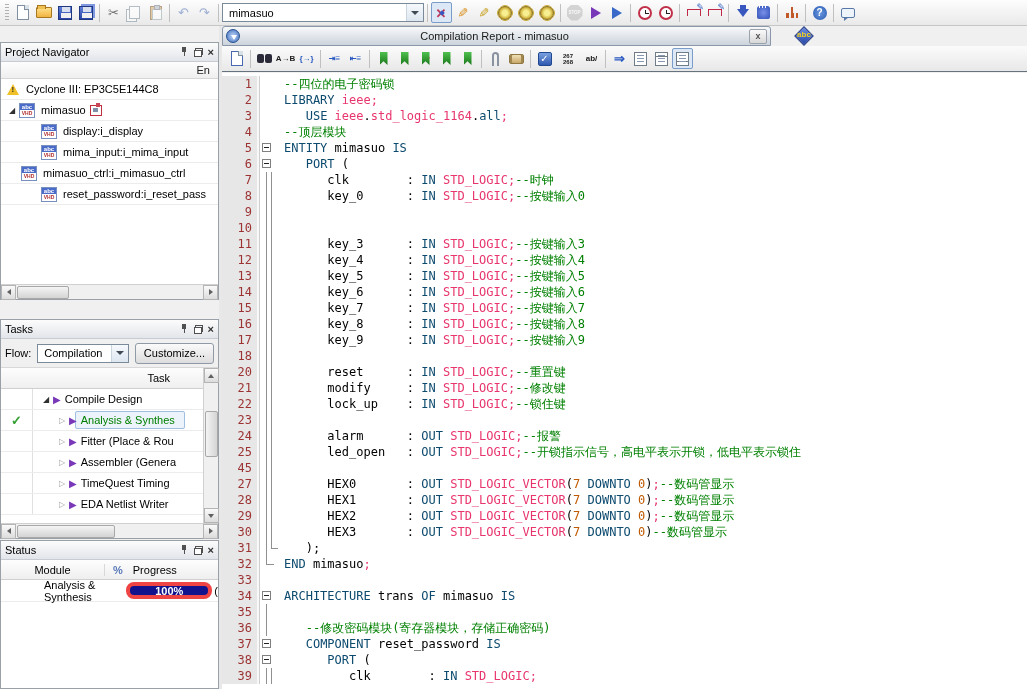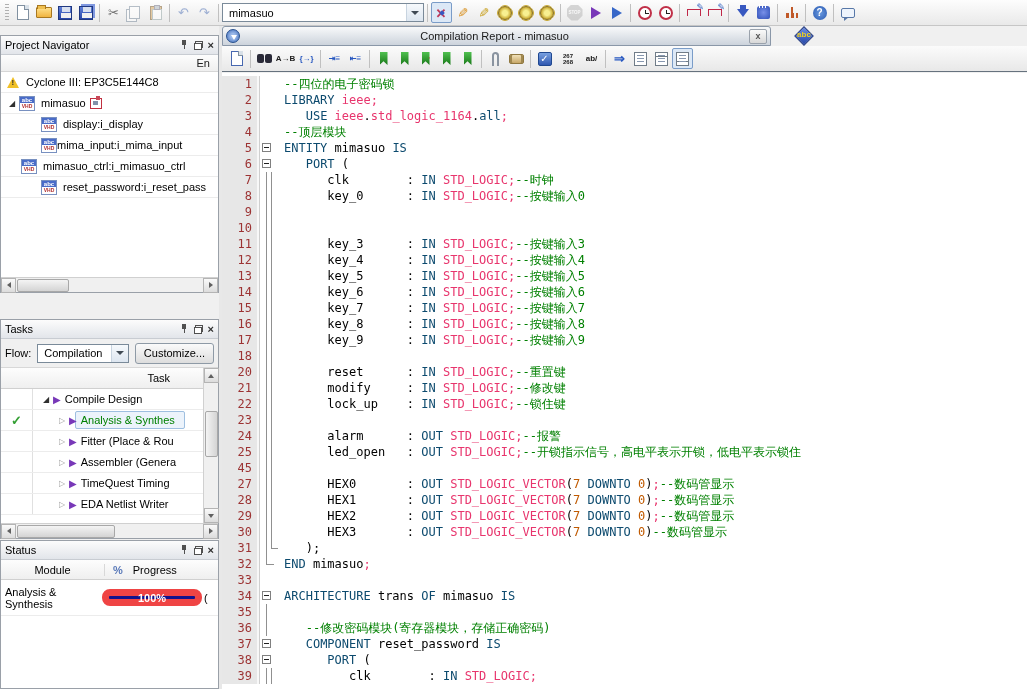--- a/index.html
+++ b/index.html
@@ -130,22 +130,22 @@
     display:flex; align-items:center; justify-content:flex-end; padding-right:48px; }
   .taskrow { height:21px; display:flex; align-items:center; border-bottom:1px solid #ececec; position:relative; white-space:nowrap; overflow:hidden; }
   .chkcol { width:32px; height:100%; border-right:1px solid #e0e0e0; display:flex; align-items:center; justify-content:center; flex:0 0 auto; }
   .chk { color:#35a035; font-weight:bold; font-size:13px; }
   .playico { color:#7838b8; font-size:10px; margin-right:4px; }
   .selbox { position:absolute; left:74px; right:18px; top:1px; bottom:1px; background:#ecf3fb; border:1px solid #9ebfe0; border-radius:2px; }
   .gtext { color:#008000; position:relative; }
 
   
   .st-header { height:20px; background:linear-gradient(#fdfdfd,#efefef); border-bottom:1px solid #d0d0d0; display:flex; align-items:center; }
-  .st-row { height:36px; display:flex; align-items:center; border-bottom:1px solid #ececec; }
-  .pbar { width:100px; height:17px; border:7px solid #ef4444; border-radius:8px; background:#12128c; color:#fff;
+  .st-row { height:22px; display:flex; align-items:center; border-bottom:1px solid #ececec;padding-left:39px; }
+  .pbar { width:100px; height:17px; border:4px solid #ef4444; border-radius:8px; background:#12128c; color:#fff;
     font-weight:bold; display:flex; align-items:center; justify-content:center; font-size:11px; }
 
   
   .editor-region { position:absolute; left:222px; top:26px; width:805px; height:663px; background:#f0f0f0; }
   .splitter { position:absolute; left:219px; top:26px; width:3px; height:663px; background:#e8e8e8; }
   .rep-title { position:absolute; left:0; top:0; width:549px; height:20px;
     background:linear-gradient(#f8f9fa,#ccd3dc); border:1px solid #8a97a8; border-radius:3px 3px 0 0;
     display:flex; align-items:center; padding:0 3px; }
   .rep-title .rt-text { flex:1; text-align:center; color:#1a1a1a; }
   .rep-close { width:18px; height:15px; background:linear-gradient(#fafafa,#d8d8d8); border:1px solid #9aa2ac; border-radius:2px;
@@ -301,21 +301,21 @@
         <div class="i-help">?</div>
       </div>
     <div class="sep"></div>
     <div class="tbi">
         <div class="i-bubble"></div>
       </div>
   </div>
 
   <div class="left-col">
 
-    <div class="panel" style="top:9px;height:258px">
+    <div class="panel" style="top:16px;height:258px">
       <div class="ptitle">
         <span class="tlabel">Project Navigator</span>
         <span class="ticons">
           <span class="ic-pin"></span>
           <span class="ic-float"></span>
           <span class="ic-x">×</span>
         </span>
       </div>
       <div class="pn-header">
         <span>En</span>
@@ -339,21 +339,21 @@
               <span class="a">abc</span>
               <span class="v">VHD</span>
             </span>
           <span style="margin-left:6px">display:i_display</span>
         </div>
         <div class="trow" style="padding-left:40px">
           <span class="vhdico">
               <span class="a">abc</span>
               <span class="v">VHD</span>
             </span>
-          <span style="">mima_input:i_mima_input</span>
+          <span style="margin-left:6px">mima_input:i_mima_input</span>
         </div>
         <div class="trow" style="padding-left:20px">
           <span class="vhdico">
               <span class="a">abc</span>
               <span class="v">VHD</span>
             </span>
           <span style="margin-left:6px">mimasuo_ctrl:i_mimasuo_ctrl</span>
         </div>
         <div class="trow" style="padding-left:40px">
           <span class="vhdico">

